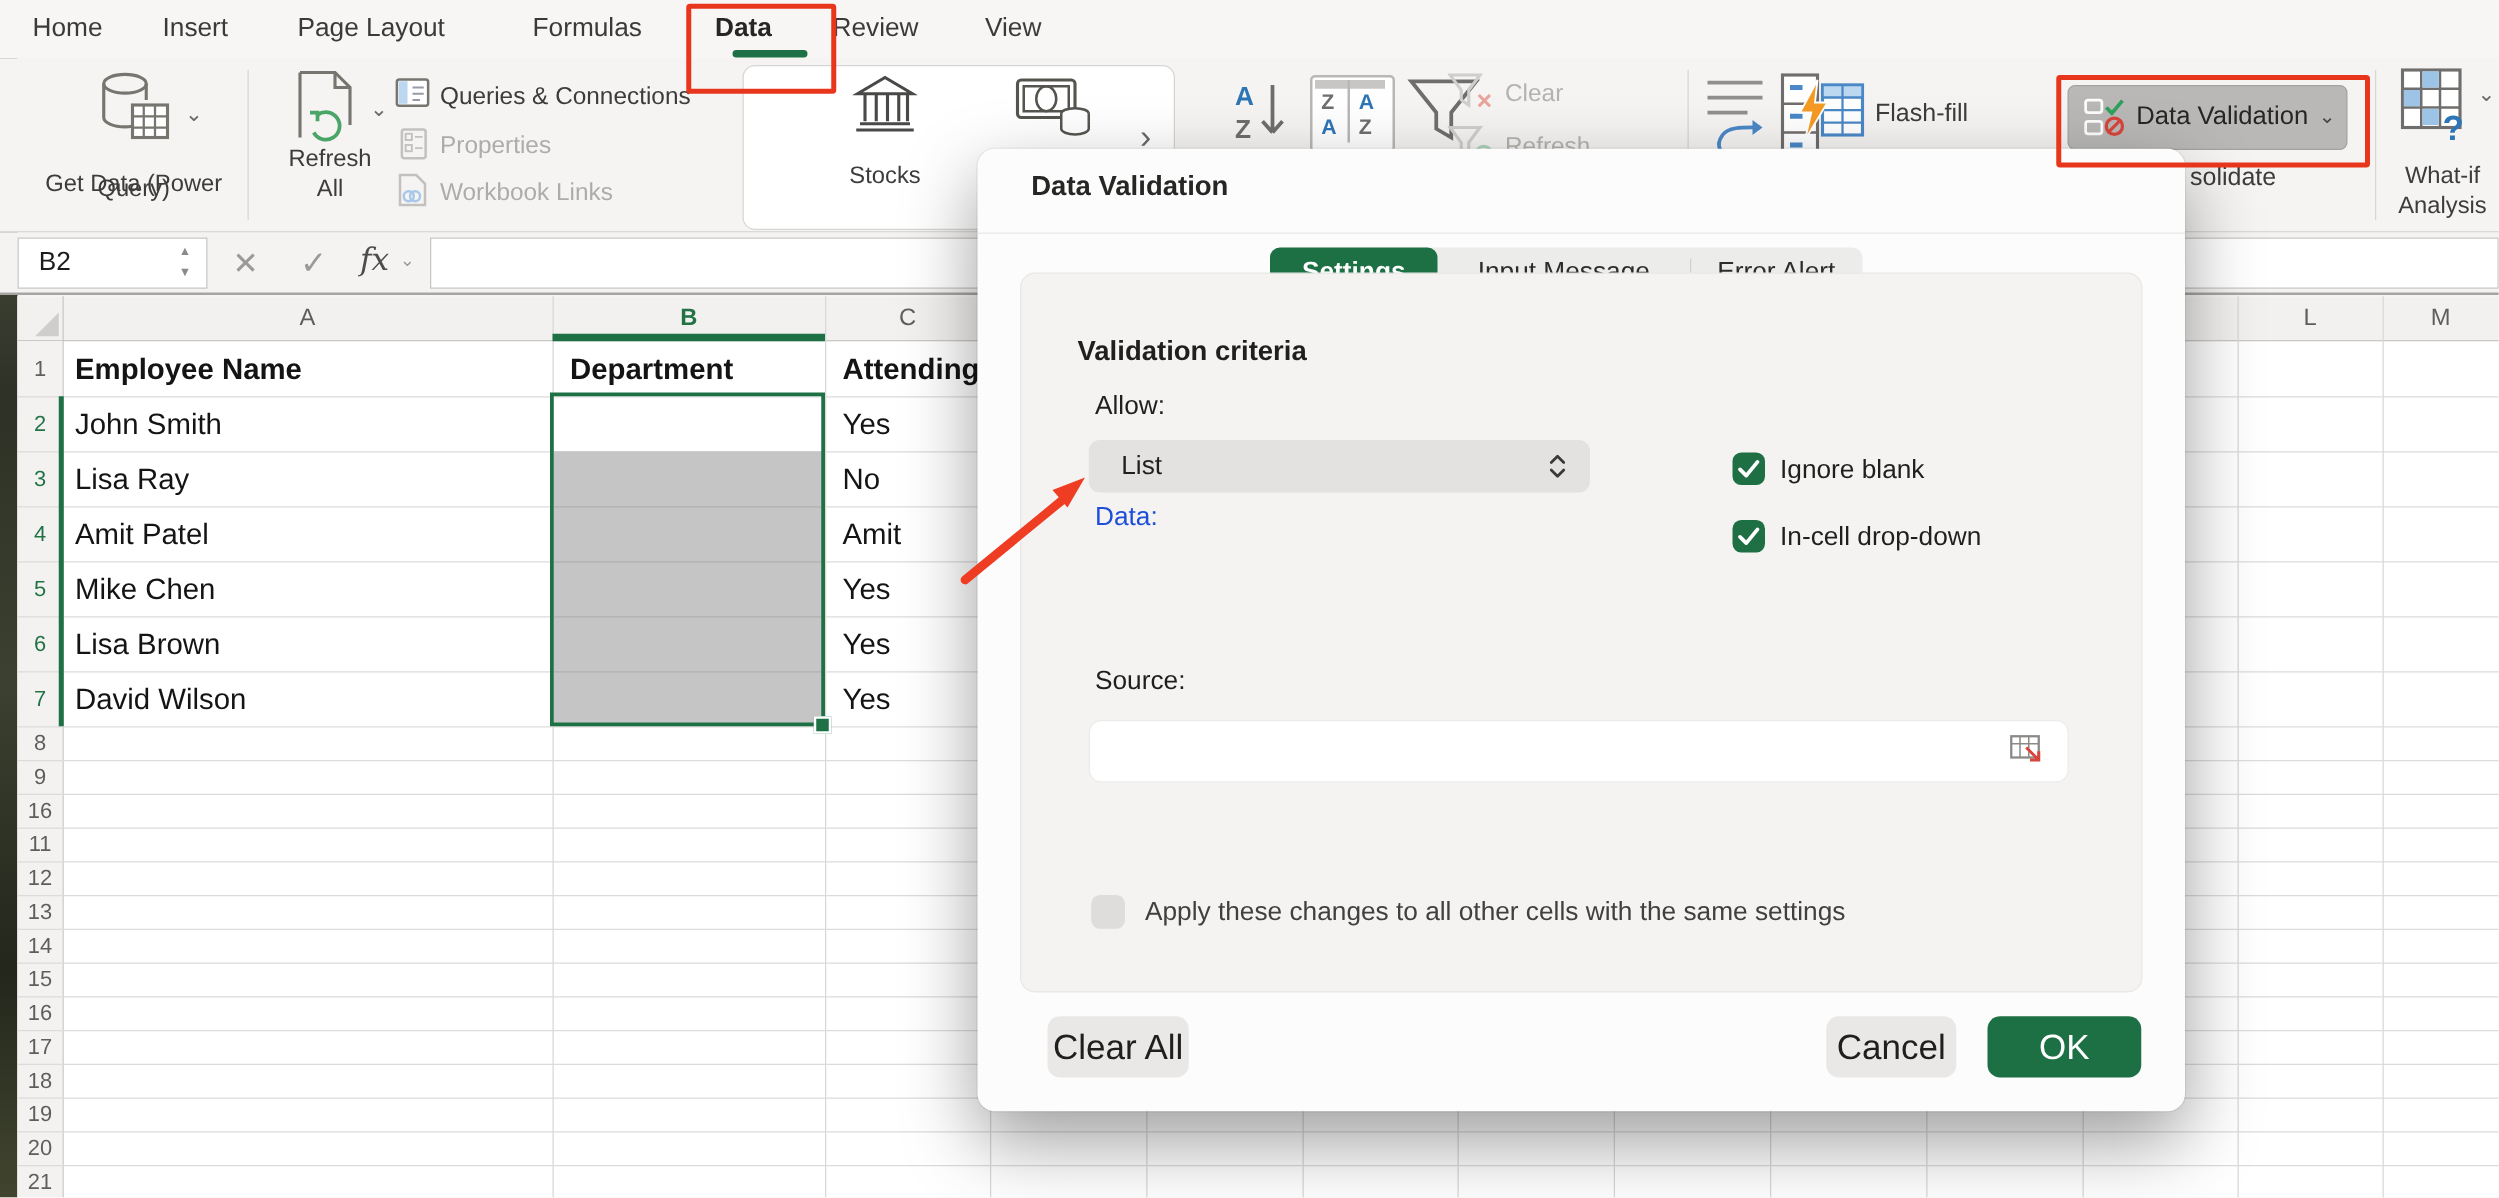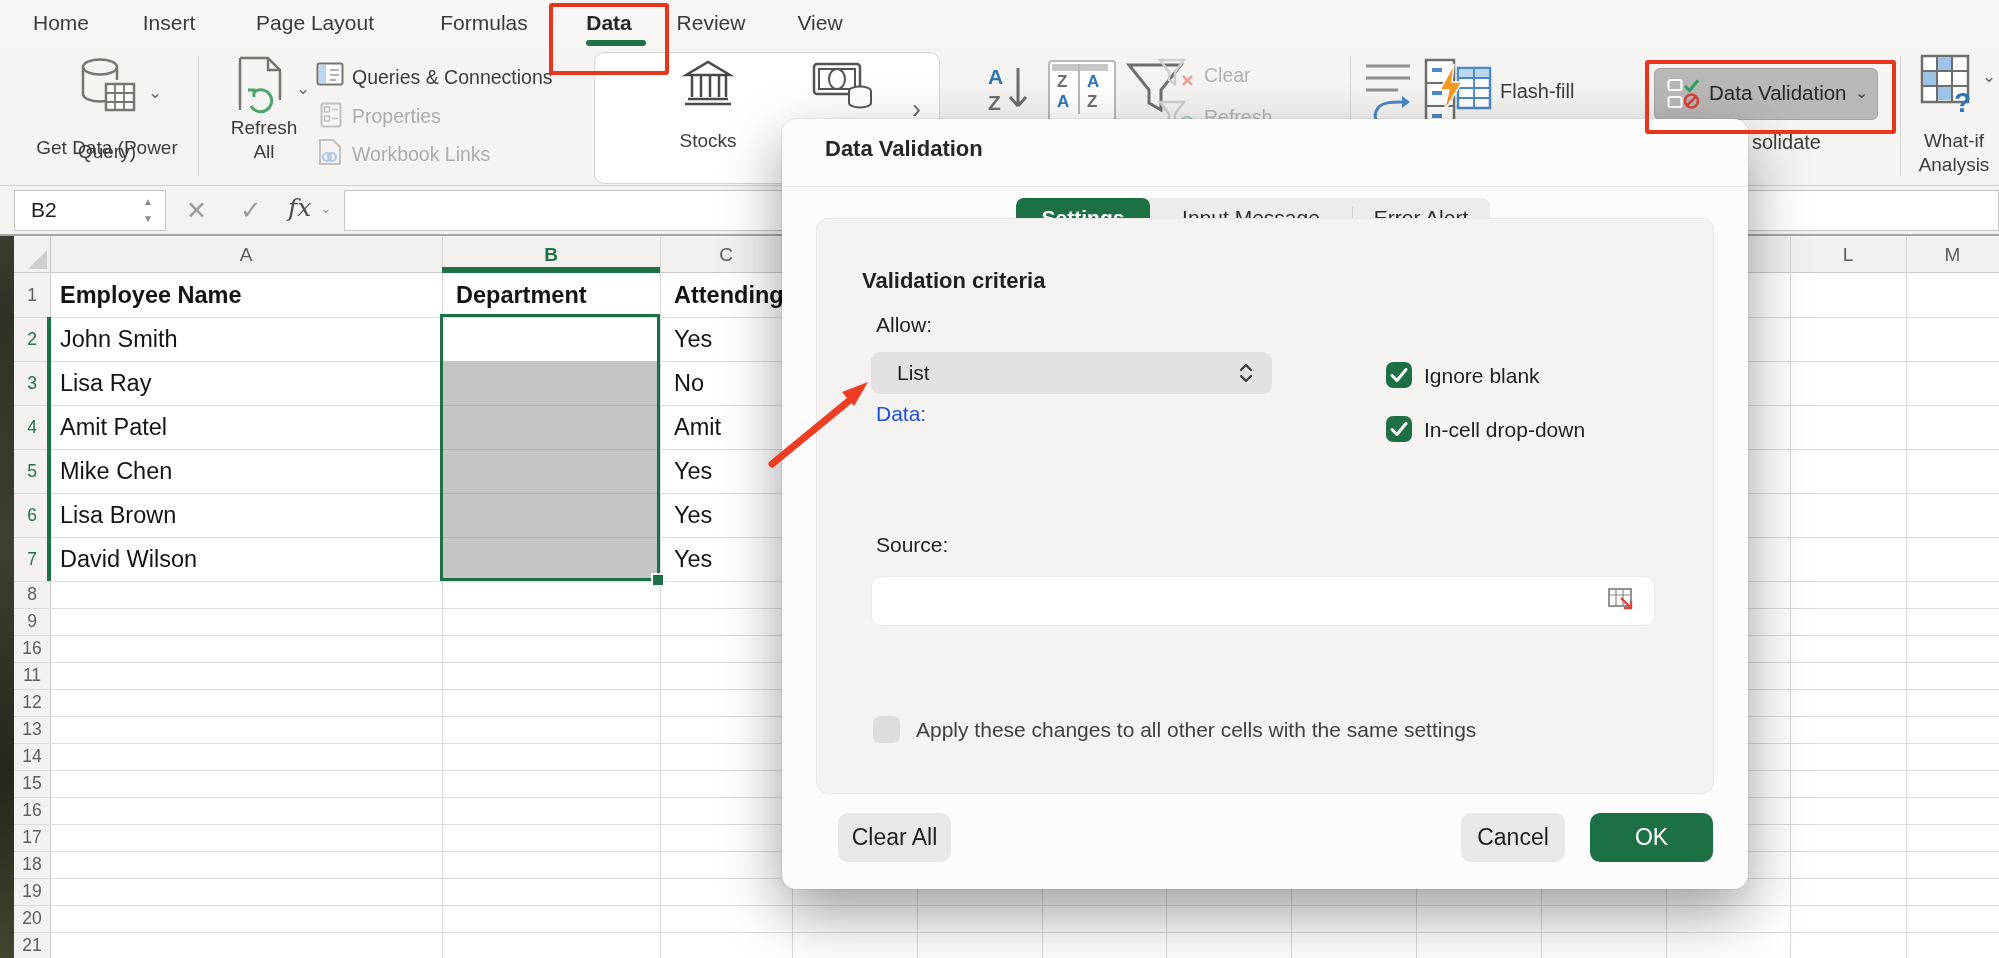--- a/index.html
+++ b/index.html
@@ -5,34 +5,34 @@
   html,body{margin:0;padding:0;}
   body{width:1999px;height:958px;position:relative;overflow:hidden;
        font-family:"Liberation Sans","DejaVu Sans",sans-serif;background:#f5f4f2;color:#3d3c3a;}
   .abs{position:absolute;}
   .t{position:absolute;white-space:nowrap;}
   .vline{position:absolute;width:1px;background:#d9d8d6;}
   .hline{position:absolute;height:1px;background:#dddcda;}
   .divider{position:absolute;width:1px;background:#d8d6d4;}
   .ribbon-lbl{font-size:19px;color:#3d3c3a;text-align:center;}
   .grey-lbl{color:#aeacaa;}
-  .tab{position:absolute;top:0;height:46px;line-height:46px;font-size:21px;color:#3a3a38;text-align:center;}
+  .tab{position:absolute;top:0;height:46px;line-height:46px;font-size:21px;color:#3a3a38;text-align:left;}
   .cell{position:absolute;display:flex;align-items:center;padding-left:9px;font-size:23.5px;color:#141414;overflow:hidden;}
   .bold{font-weight:bold;}
   .rowhdr{position:absolute;left:14px;width:36px;display:flex;align-items:center;justify-content:center;
           font-size:17.5px;color:#5e5e5e;}
   .rowhdr.sel{color:#217346;}
   .collbl{position:absolute;top:237px;height:36px;line-height:36px;font-size:19px;color:#5e5e5e;text-align:center;}
   .dlg-lbl{position:absolute;font-size:21px;color:#1f1f1f;}
   .dropdown{position:absolute;width:401px;height:42px;border-radius:9px;display:flex;align-items:center;
             padding-left:26px;box-sizing:border-box;font-size:21px;}
   .dd-on{background:#e3e2e0;color:#1f1f1f;}
   .dd-off{background:#e9e8e6;color:#b3b1af;}
   .chk{position:absolute;width:26px;height:26px;border-radius:7px;background:#1e7044;}
-  .btn{position:absolute;height:49px;border-radius:10px;background:#e9e8e6;color:#1f1f1f;font-size:23px;
+  .btn{position:absolute;height:49px;border-radius:10px;background:#e9e8e6;color:#1f1f1f;font-size:28px;
        display:flex;align-items:center;justify-content:center;}
   .redbox{position:absolute;border:4px solid #e8361c;border-radius:3px;z-index:60;}
   .seg{position:absolute;height:40px;font-size:21px;display:flex;align-items:center;justify-content:center;}
   .chev{color:#6a6968;font-size:17px;}
 </style>
 </head>
 <body>
 
 <div class="abs" style="left:0;top:44px;width:14px;height:914px;background:linear-gradient(180deg,#55594a,#2e3226 30%,#3c4030 55%,#23271c 80%,#41452f);"></div>
 

